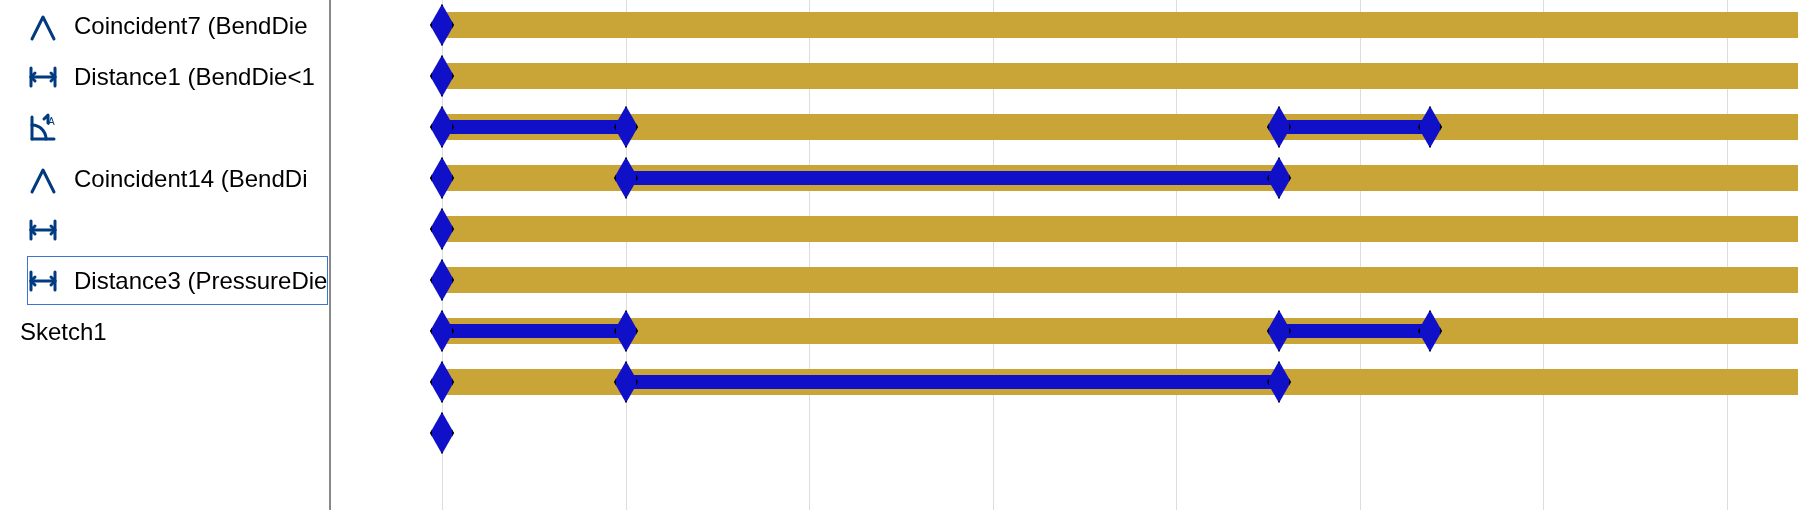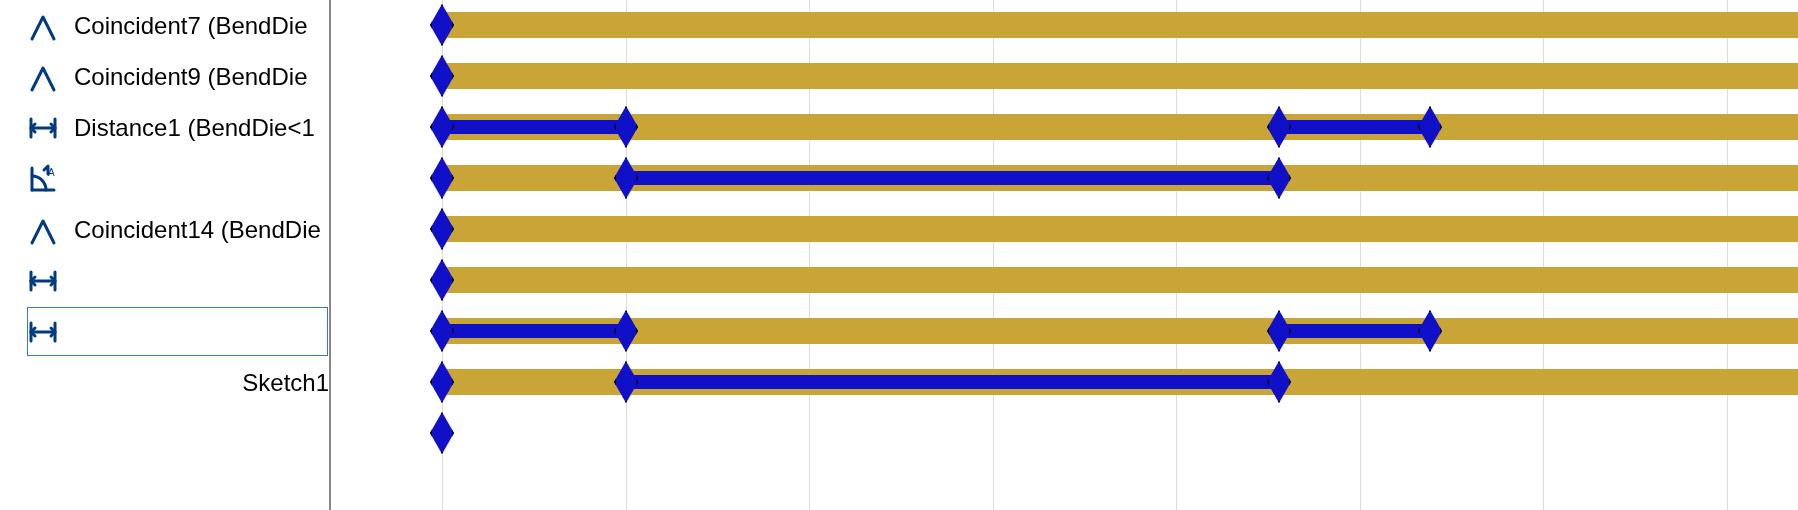--- a/index.html
+++ b/index.html
@@ -33,21 +33,20 @@
     height: 51px;
     white-space: nowrap;
     overflow: hidden;
     color: #000;
     cursor: pointer;
     position: relative;
   }
   .tree-item.sketch {
     padding-left: 0;
     margin-left: -6px;
-    justify-content: flex-end;
   }
   .tree-item .icon {
     width: 34px;
     height: 34px;
     margin-right: 14px;
     flex-shrink: 0;
   }
   .tree-item .label {
     overflow: hidden;
     white-space: nowrap;
@@ -107,26 +106,20 @@
 <div class="container">
   <div class="tree-panel" id="tree-panel">
       <div class="tree-item">
         <span class="icon"><svg viewBox="0 0 34 34">
             <path d="M6 30 L17 8 L28 30" stroke="#003a80" stroke-width="3" fill="none" stroke-linecap="round" stroke-linejoin="round"></path>
           </svg></span>
         <span class="label">Coincident7 (BendDie</span>
       </div>
       <div class="tree-item">
         <span class="icon"><svg viewBox="0 0 34 34">
-            <path d="M6 30 L17 8 L28 30" stroke="#003a80" stroke-width="3" fill="none" stroke-linecap="round" stroke-linejoin="round"></path>
-          </svg></span>
-        <span class="label">Coincident9 (BendDie</span>
-      </div>
-      <div class="tree-item">
-        <span class="icon"><svg viewBox="0 0 34 34">
             <line x1="5" y1="8" x2="5" y2="26" stroke="#003a80" stroke-width="3" fill="none" stroke-linecap="round" stroke-linejoin="round"></line>
             <line x1="29" y1="8" x2="29" y2="26" stroke="#003a80" stroke-width="3" fill="none" stroke-linecap="round" stroke-linejoin="round"></line>
             <line x1="5" y1="17" x2="29" y2="17" stroke="#003a80" stroke-width="3" fill="none" stroke-linecap="round" stroke-linejoin="round"></line>
             <path d="M9 13 L5 17 L9 21" stroke="#003a80" stroke-width="3" fill="none" stroke-linecap="round" stroke-linejoin="round"></path>
             <path d="M25 13 L29 17 L25 21" stroke="#003a80" stroke-width="3" fill="none" stroke-linecap="round" stroke-linejoin="round"></path>
           </svg></span>
         <span class="label">Distance1 (BendDie&lt;1</span>
       </div>
       <div class="tree-item">
         <span class="icon"><svg viewBox="0 0 34 34">
@@ -134,39 +127,40 @@
             <line x1="6" y1="28" x2="28" y2="28" stroke="#003a80" stroke-width="3" fill="none" stroke-linecap="round" stroke-linejoin="round"></line>
             <path d="M6 14 A14 14 0 0 1 20 28" stroke="#003a80" stroke-width="3" fill="none" stroke-linecap="round" stroke-linejoin="round"></path>
             <path d="M18 8 L22 4 L22 12" stroke="#003a80" stroke-width="3" fill="none" stroke-linecap="round" stroke-linejoin="round"></path>
             <text x="22" y="14" font-size="10" fill="#003a80" font-family="Arial">A</text>
           </svg></span>
       </div>
       <div class="tree-item">
         <span class="icon"><svg viewBox="0 0 34 34">
             <path d="M6 30 L17 8 L28 30" stroke="#003a80" stroke-width="3" fill="none" stroke-linecap="round" stroke-linejoin="round"></path>
           </svg></span>
-        <span class="label">Coincident14 (BendDie</span>
+        <span class="label">Coincident14 (BendDi</span>
       </div>
       <div class="tree-item">
         <span class="icon"><svg viewBox="0 0 34 34">
             <line x1="5" y1="8" x2="5" y2="26" stroke="#003a80" stroke-width="3" fill="none" stroke-linecap="round" stroke-linejoin="round"></line>
             <line x1="29" y1="8" x2="29" y2="26" stroke="#003a80" stroke-width="3" fill="none" stroke-linecap="round" stroke-linejoin="round"></line>
             <line x1="5" y1="17" x2="29" y2="17" stroke="#003a80" stroke-width="3" fill="none" stroke-linecap="round" stroke-linejoin="round"></line>
             <path d="M9 13 L5 17 L9 21" stroke="#003a80" stroke-width="3" fill="none" stroke-linecap="round" stroke-linejoin="round"></path>
             <path d="M25 13 L29 17 L25 21" stroke="#003a80" stroke-width="3" fill="none" stroke-linecap="round" stroke-linejoin="round"></path>
           </svg></span>
       </div>
       <div class="tree-item selected">
         <span class="icon"><svg viewBox="0 0 34 34">
             <line x1="5" y1="8" x2="5" y2="26" stroke="#003a80" stroke-width="3" fill="none" stroke-linecap="round" stroke-linejoin="round"></line>
             <line x1="29" y1="8" x2="29" y2="26" stroke="#003a80" stroke-width="3" fill="none" stroke-linecap="round" stroke-linejoin="round"></line>
             <line x1="5" y1="17" x2="29" y2="17" stroke="#003a80" stroke-width="3" fill="none" stroke-linecap="round" stroke-linejoin="round"></line>
             <path d="M9 13 L5 17 L9 21" stroke="#003a80" stroke-width="3" fill="none" stroke-linecap="round" stroke-linejoin="round"></path>
             <path d="M25 13 L29 17 L25 21" stroke="#003a80" stroke-width="3" fill="none" stroke-linecap="round" stroke-linejoin="round"></path>
           </svg></span>
+        <span class="label">Distance3 (PressureDie</span>
       </div>
       <div class="tree-item sketch">
         <span class="label">Sketch1</span>
       </div>
     </div>
   <div class="timeline-panel" id="timeline-panel">
     <div class="timeline-left-border"></div>
   <div class="grid-col" style="left: 112px;"></div>
       <div class="grid-col" style="left: 296px;"></div>
       <div class="grid-col" style="left: 479px;"></div>

